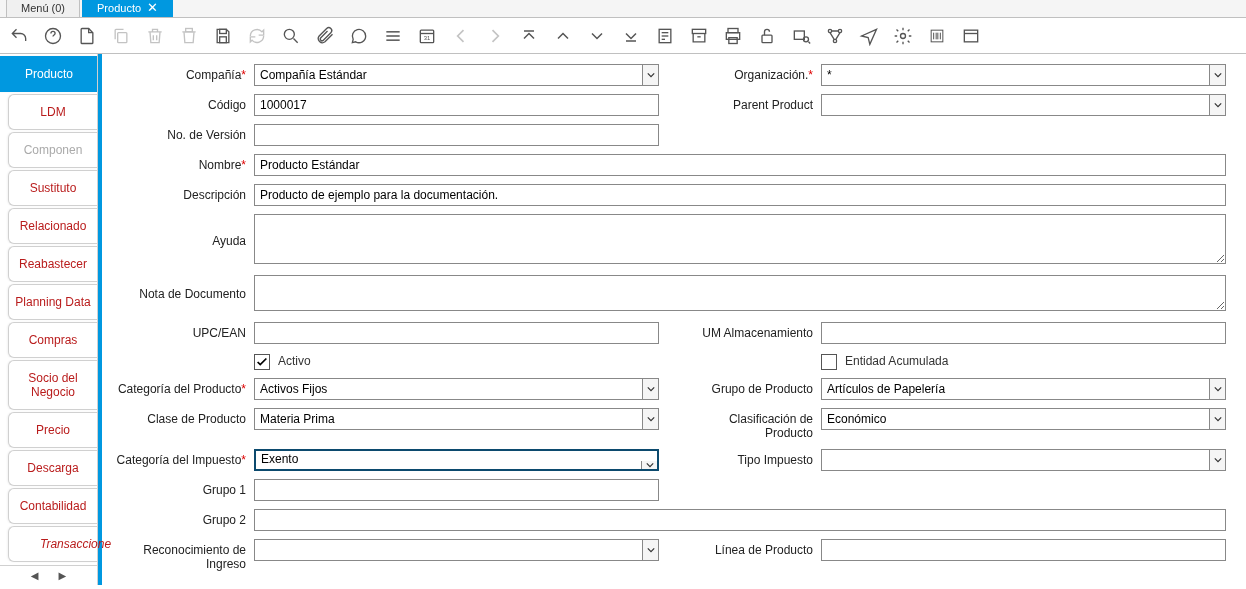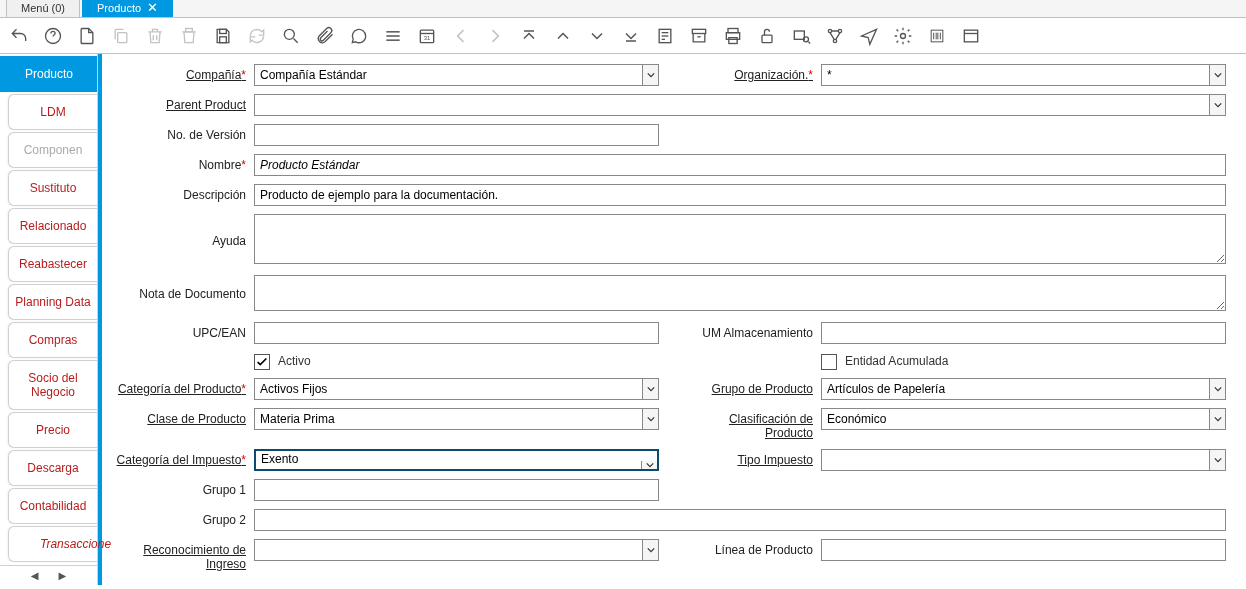--- a/index.html
+++ b/index.html
@@ -26,21 +26,21 @@
   .side-scroll span { cursor: pointer; color: #555; font-size: 10px; }
   
   .divider-v { width: 4px; background: #0098e0; cursor: col-resize; }
   
   .form-scroll { flex: 1; overflow-y: scroll; padding: 10px 20px 10px 10px; position: relative; }
   
   .form-row { display: flex; align-items: flex-start; margin-bottom: 8px; }
   .form-col { flex: 1; display: flex; align-items: flex-start; }
   .form-col + .form-col { margin-left: 20px; }
   .lbl { width: 142px; text-align: right; padding-right: 8px; font-size: 12px; color: #222; padding-top: 4px; line-height: 1.2; }
-  .lbl.link { text-decoration: underline; cursor: pointer; }
+  .lbl.link { cursor: pointer; }
   .req { color: #d00; }
   .ctrl { flex: 1; }
   
   input.text, .combo, textarea { width: 100%; border: 1px solid #888; padding: 3px 5px; font-size: 12px; font-family: inherit; background: #fff; }
   input.text { height: 22px; }
   textarea { resize: both; }
   
   .combo { display: flex; height: 22px; padding: 0; }
   .combo input { flex: 1; border: none; padding: 3px 5px; font-size: 12px; outline: none; background: transparent; }
   .combo .dd { width: 16px; border-left: 1px solid #888; display: flex; align-items: center; justify-content: center; cursor: pointer; background: #f5f5f5; }
@@ -299,20 +299,24 @@
                   <path d="M1 3l4 4 4-4" fill="none" stroke="#333" stroke-width="1.5"></path>
                 </svg>
               </div>
             </div>
           </div>
       </div>
     </div>
 
     <div class="form-row">
       <div class="form-col">
+        <div class="lbl">Código</div>
+        <div class="ctrl"><input class="text" value="1000017" style=""></div>
+      </div>
+      <div class="form-col">
         <div class="lbl link">Parent Product</div>
         <div class="ctrl">
             <div class="combo">
               <input value="" style="">
               <div class="dd">
                 <svg viewBox="0 0 10 10">
                   <path d="M1 3l4 4 4-4" fill="none" stroke="#333" stroke-width="1.5"></path>
                 </svg>
               </div>
             </div>
@@ -324,21 +328,21 @@
       <div class="form-col">
         <div class="lbl">No. de Versión</div>
         <div class="ctrl"><input class="text" value="" style=""></div>
       </div>
       <div class="form-col"></div>
     </div>
 
     <div class="form-row">
       <div class="form-col" style="flex:1">
         <div class="lbl"><span>Nombre</span><span class="req">*</span></div>
-        <div class="ctrl" style="flex:1"><input class="text" style="width: 100%; font-style: italic;" value="Producto Estándar"></div>
+        <div class="ctrl" style="flex:1"><input class="text" style="width: 100%;" value="Producto Estándar"></div>
       </div>
     </div>
 
     <div class="form-row">
       <div class="form-col">
         <div class="lbl">Descripción</div>
         <div class="ctrl"><input class="text" value="Producto de ejemplo para la documentación." style=""></div>
       </div>
     </div>
 

